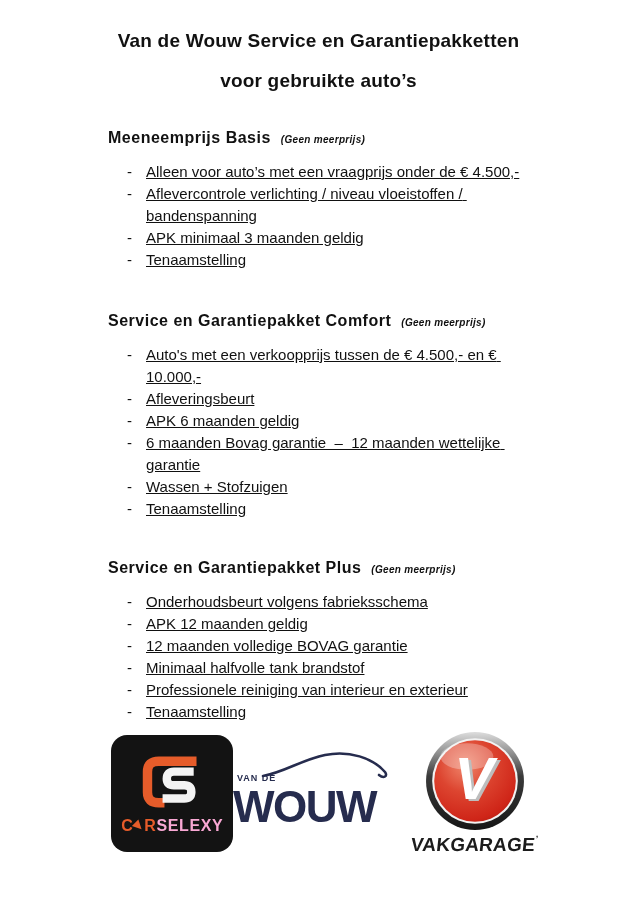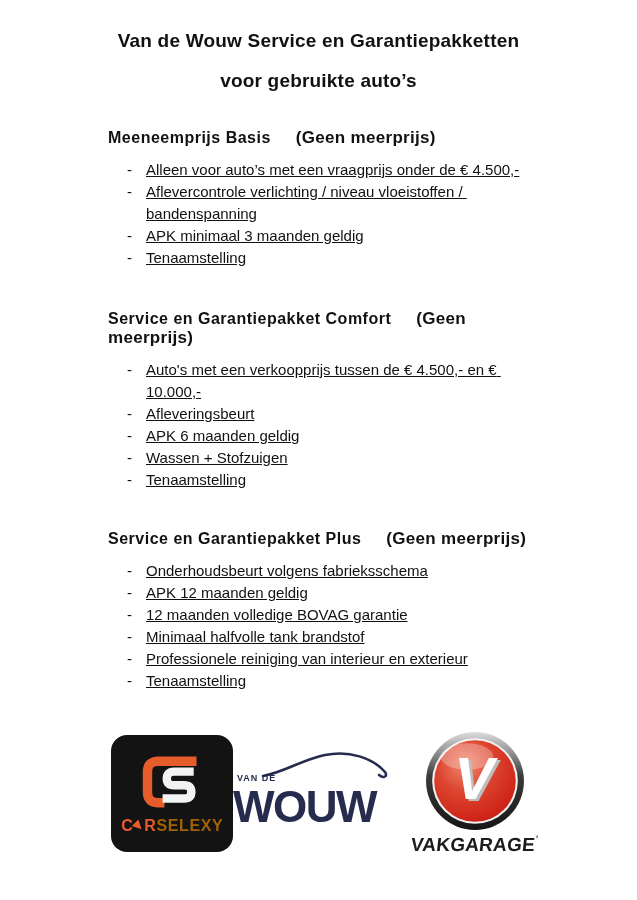--- a/index.html
+++ b/index.html
@@ -16,21 +16,21 @@
   .title-wrap { padding-top:30px; text-align:center; font-weight:bold; }
   .title-line1 { font-size:19px; line-height:22px; letter-spacing:0.2px; }
   .title-line2 { font-size:19px; line-height:22px; margin-top:18px; letter-spacing:0.2px; }
 
   .doc-section { margin:0 72px 0 75px; }
   .sec-basis   { margin-top:36px; }
   .sec-comfort { margin-top:40px; }
   .sec-plus    { margin-top:38px; }
 
   .sec-heading { font-size:16px; font-weight:bold; letter-spacing:0.5px; line-height:19px; margin:0; }
-  .sec-subnote { font-size:17px; font-weight:bold; letter-spacing:0.3px; margin-left:25px; }
+  .sec-subnote { font-size:10px; font-weight:bold; letter-spacing:0.3px; margin-left:10px;font-style:italic; }
 
   ul.sec-list { list-style:none; margin:12px 0 0 0; padding:0; }
   ul.sec-list li {
     position:relative;
     padding-left:38px;
     font-size:15px;
     line-height:22px;
     white-space:pre-wrap;
     text-decoration:underline;
   }
@@ -56,21 +56,21 @@
   .logo-carselexy {
     width:132px; height:117px;
     background:var(--carselexy-bg, #131313);
     border-radius:16px;
     display:flex; flex-direction:column;
     align-items:center; justify-content:center;
     gap:7px;
   }
   .cs-text { font-weight:bold; font-size:16px; letter-spacing:0.6px; line-height:16px; display:flex; align-items:center; }
   .cs-orange { color:var(--carselexy-orange, #e65c2a); }
-  .cs-white  { color:#a16207;text-align:right; }
+  .cs-white  { color:#f9a8d4;text-align:right; }
   .cs-cursor {
     color:var(--carselexy-orange, #e65c2a);
     display:inline-block;
     font-size:11px;
     transform:rotate(45deg) translateY(-1px);
     margin:0 1px;
   }
 
   
   .logo-wouw { width:178px; height:88px; margin-bottom:6px; }
@@ -111,20 +111,21 @@
       <li>Tenaamstelling</li>
     </ul>
   </section>
 
   <section class="doc-section sec-comfort">
     <h2 class="sec-heading"><span>Service en Garantiepakket Comfort</span><span class="sec-subnote">(Geen meerprijs)</span></h2>
     <ul class="sec-list">
       <li>Auto's met een verkoopprijs tussen de € 4.500,- en € 10.000,-</li>
       <li>Afleveringsbeurt</li>
       <li>APK 6 maanden geldig</li>
+      <li>6 maanden Bovag garantie  –  12 maanden wettelijke garantie</li>
       <li>Wassen + Stofzuigen</li>
       <li>Tenaamstelling</li>
     </ul>
   </section>
 
   <section class="doc-section sec-plus">
     <h2 class="sec-heading"><span>Service en Garantiepakket Plus</span><span class="sec-subnote">(Geen meerprijs)</span></h2>
     <ul class="sec-list">
       <li>Onderhoudsbeurt volgens fabrieksschema</li>
       <li>APK 12 maanden geldig</li>

